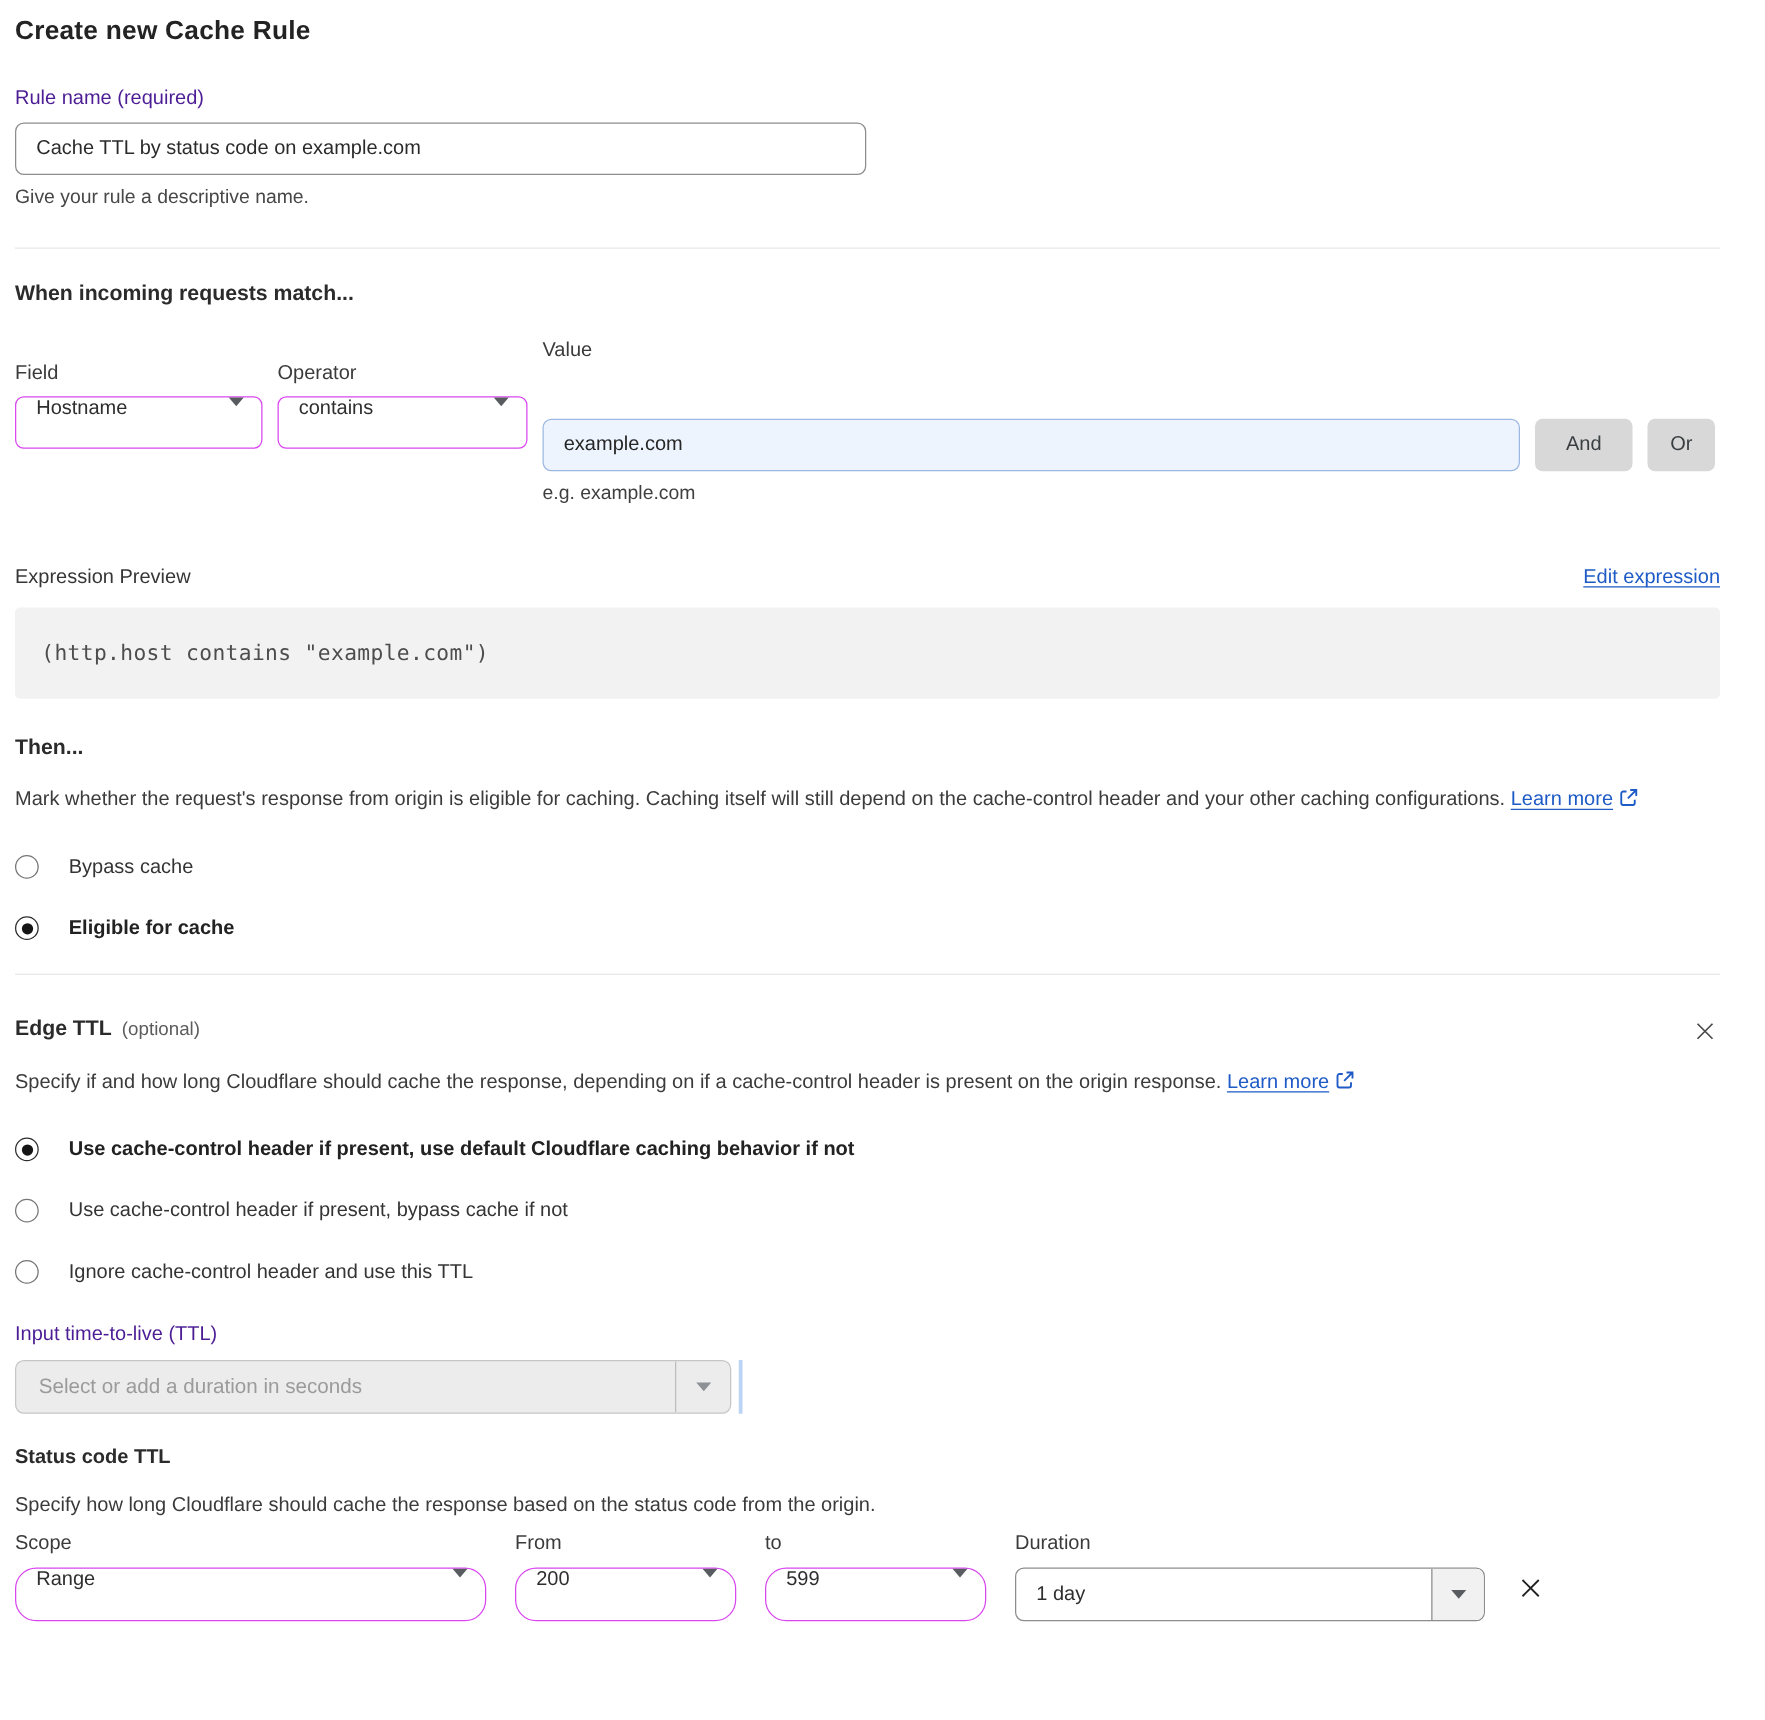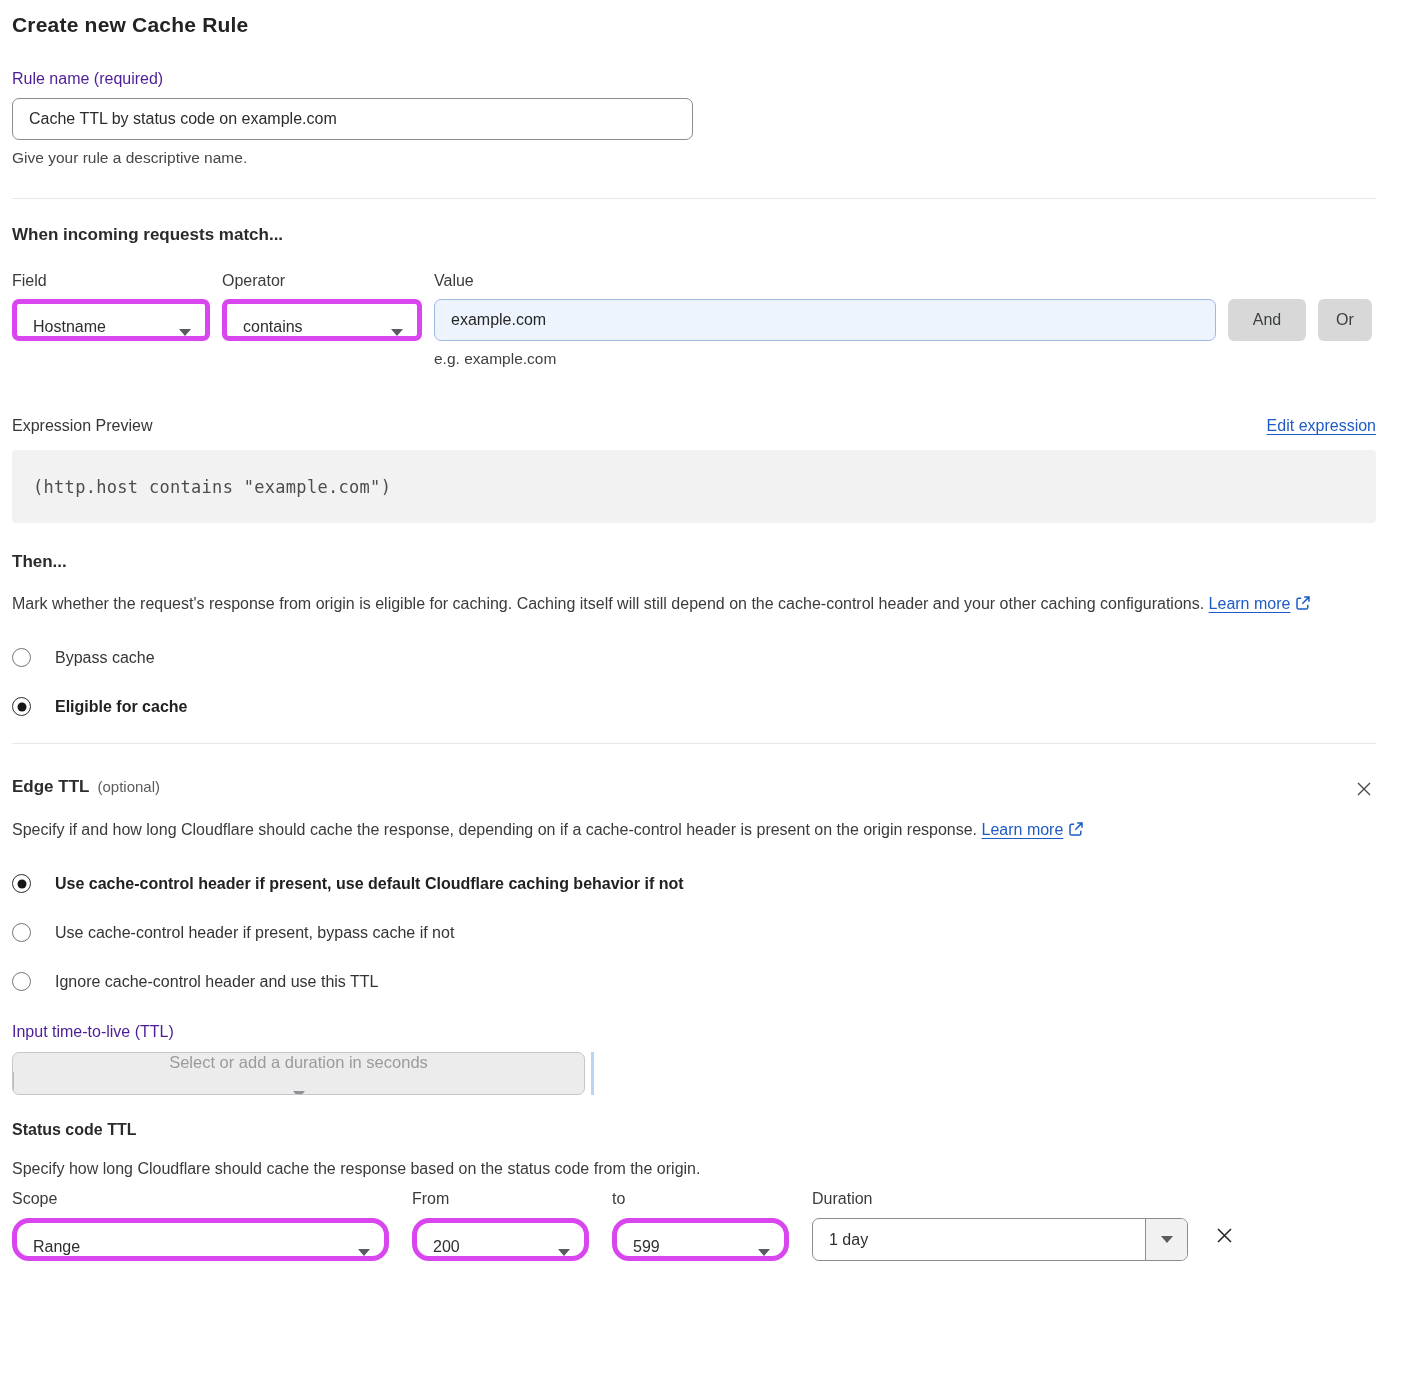--- a/index.html
+++ b/index.html
@@ -35,37 +35,37 @@
   
   .match-grid {
     display: grid;
     grid-template-columns: 198px 200px 782px 78px 54px;
     column-gap: 12px;
     align-items: center;
   }
   .match-grid .col-label { font-size: 16px; color: #3b3b3b; margin-bottom: 9px; }
 
   .select-box {
-    height: 42px; border: 5px solid #d946ef; border-radius: 7px;
-    background: #fff; display: flex; align-items: flex-end;
+    height: 42px; border: 1px solid #d946ef; border-radius: 7px;
+    background: #fff; display: flex; align-items: flex-start;
     padding: 0 14px 0 16px; font-size: 16px; color: #2e2e2e;
     cursor: pointer; user-select: none;
   }
   .select-box .select-value { flex: 1 1 auto; }
   .caret {
     width: 0; height: 0; flex: 0 0 auto;
     border-left: 6px solid transparent; border-right: 6px solid transparent;
     border-top: 7px solid #585c60;
   }
   .value-input {
     width: 100%; height: 42px;
     border: 1px solid #9db9e3; border-radius: 7px;
     background: #eef4fe; padding: 0 16px;
     font-size: 16px; color: #262626;
-    font-family: "Liberation Sans", sans-serif; outline: none;
+    font-family: "Liberation Sans", sans-serif; outline: none; margin-top: 36px;
   }
   .gray-btn {
     height: 42px; width: 100%;
     background: #d8d8d8; border: none; border-radius: 6px;
     font-size: 16px; color: #3a3f42; cursor: pointer;
     font-family: "Liberation Sans", sans-serif;
   }
   .hint-text { font-size: 15.5px; color: #3f3f3f; margin-top: 9px; }
 
   
@@ -103,21 +103,21 @@
   .radio-label.bold { font-weight: 700; color: #222; }
 
   .edge-header { margin-top: 33px; display: flex; justify-content: space-between; align-items: flex-start; }
   .close-btn { background: none; border: none; cursor: pointer; padding: 2px; line-height: 0; }
 
   
   .ttl-wrap { margin-top: 11px; display: flex; align-items: stretch; }
   .ttl-select {
     width: 573px; height: 43px;
     background: #ececec; border: 1px solid #c6c6c6; border-radius: 7px;
-    display: flex; align-items: center; overflow: hidden; cursor: default; flex-direction: column;
+    display: flex; align-items: center; overflow: hidden; cursor: default;
   }
   .ttl-placeholder { flex: 1 1 auto; padding: 0 18px; font-size: 16.5px; color: #9b9b9b; }
   .ttl-arrow-seg {
     flex: 0 0 44px; align-self: stretch;
     border-left: 1px solid #bdbdbd;
     display: flex; align-items: center; justify-content: center;
   }
   .ttl-arrow-seg .caret { border-top-color: #8d9094; }
   .blue-sliver { width: 3px; height: 43px; background: #bcd4f4; margin-left: 6px; }
 

